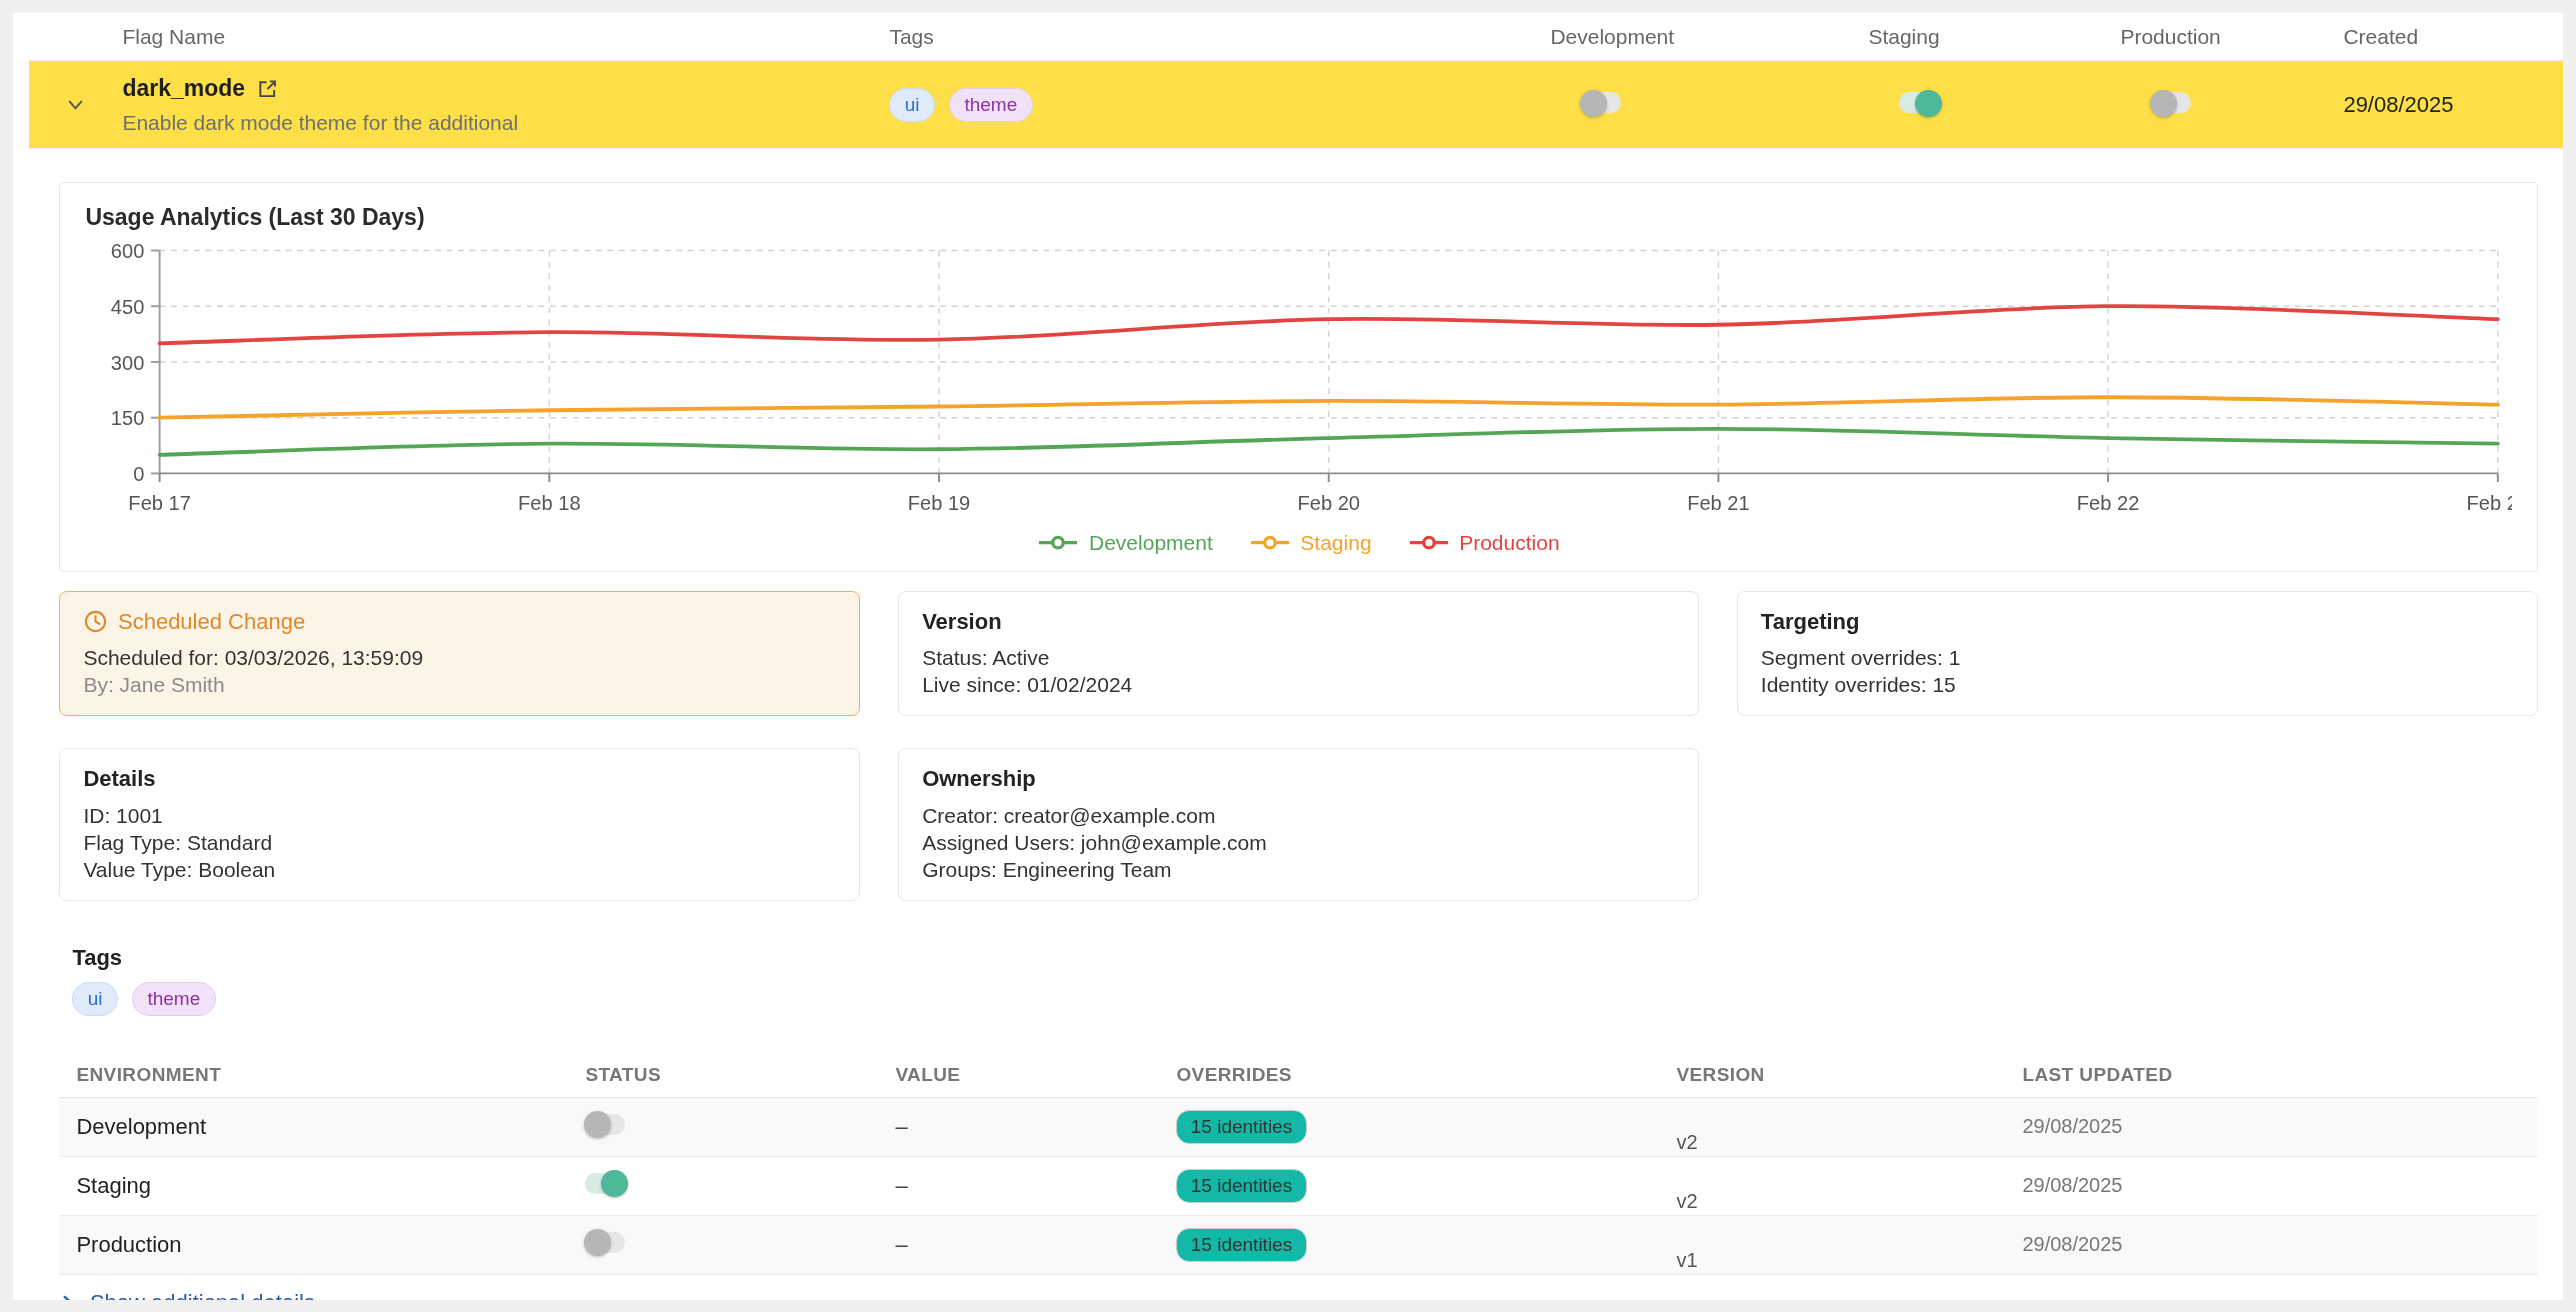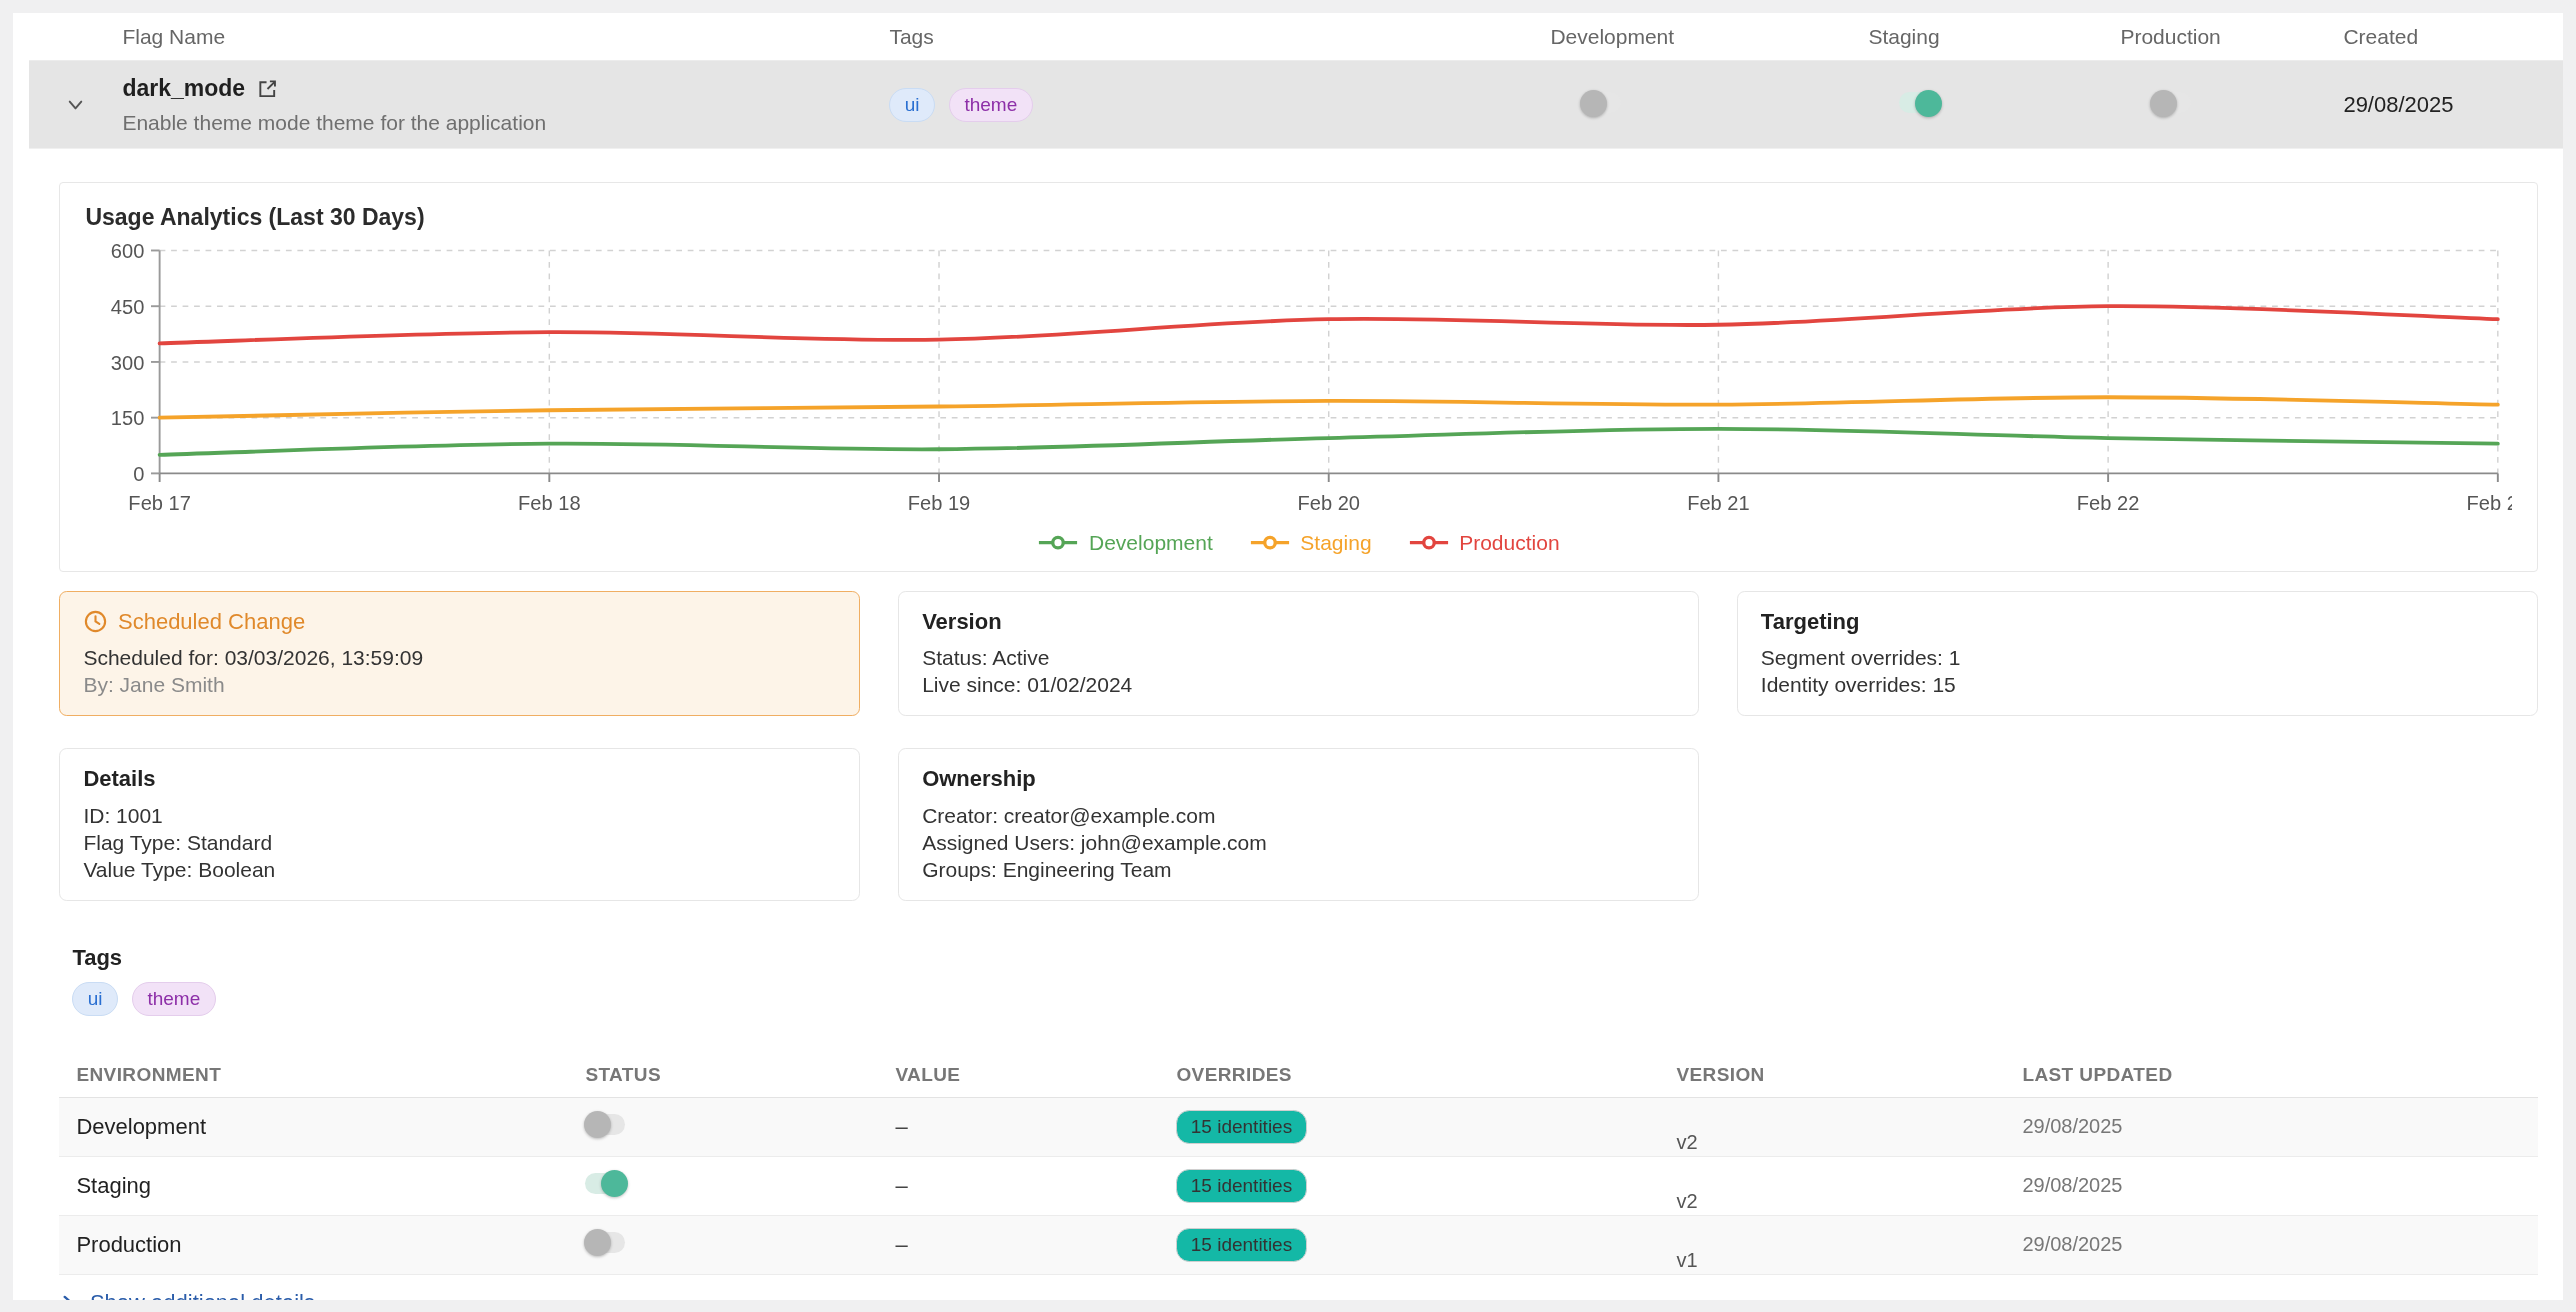--- a/index.html
+++ b/index.html
@@ -19,21 +19,21 @@
 
   
   .flag-grid {
     display:grid;
     grid-template-columns:93px 767px 661px 318px 252px 223px auto;
     align-items:center;
     margin-left:16px;
   }
   .table-header { height:48px; border-bottom:1px solid #ececec; }
   .table-header .col-label { font-size:21px; color:#666; }
-  .flag-row { background:#e5e5e5; border-bottom:1px solid #f0f0f0; height:88px; }
+  .flag-row { background:#fde047; border-bottom:1px solid #f0f0f0; height:88px; }
   .expander { justify-self:center; cursor:pointer; display:flex; }
   .flag-name-line { display:flex; align-items:center; gap:11.5px; }
   .flag-name { font-size:23px; font-weight:bold; color:#1f1f1f; }
   .flag-desc { font-size:21px; color:#6f6f6f; margin-top:9.6px; }
   .tag-pill {
     display:inline-block; font-size:19px; padding:4.8px 14.4px;
     border-radius:956px; border:1px solid transparent; margin-right:9.6px;
   }
   .created-value { font-size:22px; color:#222; }
 
@@ -149,21 +149,21 @@
       <div class="flag-name-line">
         <span class="flag-name">dark_mode</span>
         <span>
           <svg class="icon" width="21" height="21" viewBox="0 0 22 22">
             <path d="M18 12.5 V19 H3.5 V4.5 H10" fill="none" stroke="#444" stroke-width="2"></path>
             <path d="M13.5 3.5 H18.8 V8.8" fill="none" stroke="#444" stroke-width="2"></path>
             <path d="M18.5 4 L11 11.5" fill="none" stroke="#444" stroke-width="2"></path>
           </svg>
         </span>
       </div>
-      <div class="flag-desc">Enable theme mode theme for the application</div>
+      <div class="flag-desc">Enable dark mode theme for the additional</div>
     </div>
     <div>
       <span class="tag-pill" style="color: rgb(42, 111, 209); background: rgb(223, 234, 250); border-color: rgb(201, 220, 244);">ui</span>
       <span class="tag-pill" style="color: rgb(141, 47, 168); background: rgb(242, 226, 247); border-color: rgb(228, 205, 236);">theme</span>
     </div>
     <div><span class="toggle cell-toggle"><span class="knob"></span></span></div>
     <div><span class="toggle cell-toggle on"><span class="knob"></span></span></div>
     <div><span class="toggle cell-toggle"><span class="knob"></span></span></div>
     <div class="created-value">29/08/2025</div>
   </div>

